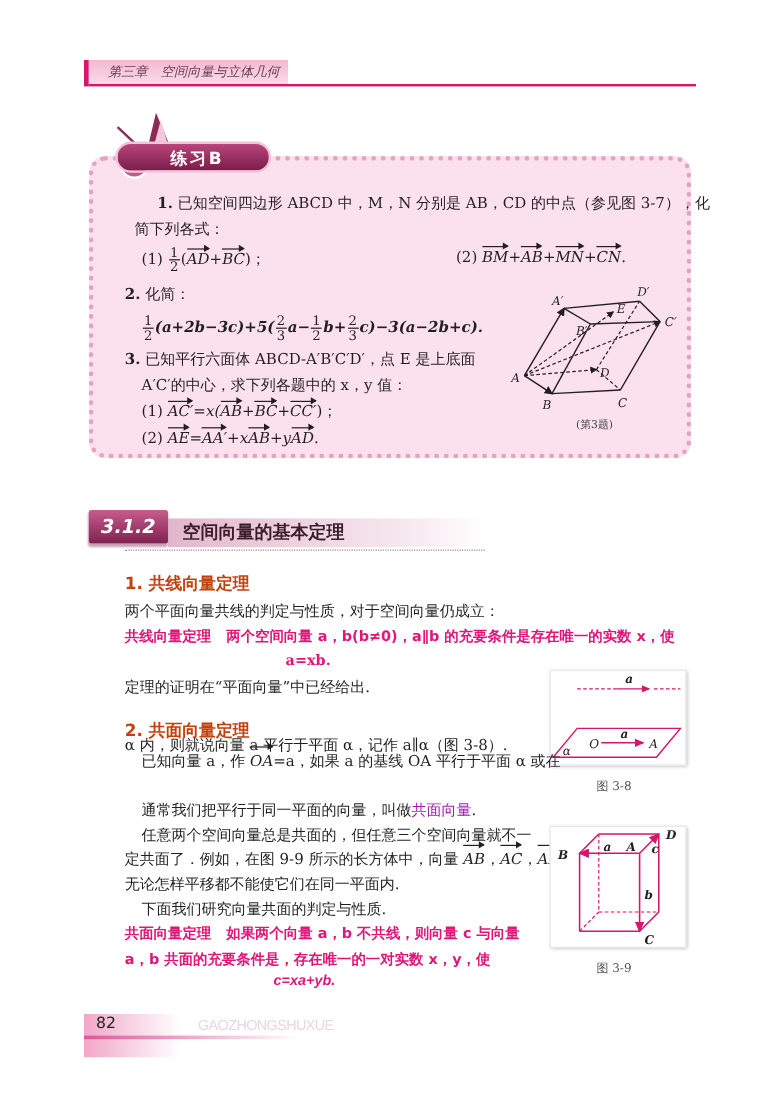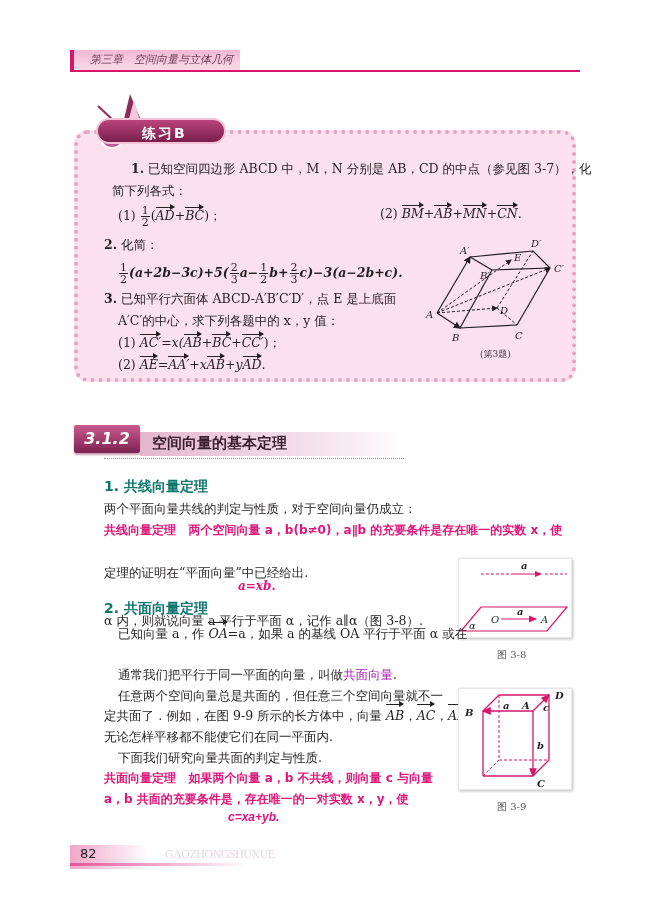--- a/index.html
+++ b/index.html
@@ -36,32 +36,32 @@
      background:linear-gradient(180deg,#c95b8e,#7d2250); color:#fff; font-weight:bold;
      font-style:italic; font-size:16px; line-height:28px; text-align:center;
      font-family:"DejaVu Sans",sans-serif; box-shadow:0 2px 2px #c9a0b4; }
   .sec-band { left:140px; top:432px; width:265px; height:24px;
      background:linear-gradient(90deg,#e3b6cb,#f8ecf2 80%,#ffffff); }
   .sec-title { left:152px; top:434px; font-size:15px; font-weight:bold; color:#3b1e2c;
      font-family:"DejaVu Sans",sans-serif; }
   .sec-under { left:104px; top:458px; width:300px; border-top:1px dotted #a88; }
 
   .pink { color:#a21caf; }
-  .h2 { font-family:"DejaVu Sans",sans-serif; font-weight:bold; font-size:14px; color:#0f766e; }
+  .h2 { font-family:"DejaVu Sans",sans-serif; font-weight:bold; font-size:14px; color:#c2410c; }
   .body { font-size:12.5px; line-height:23px; }
   .thm { color:#e0157a; font-family:"DejaVu Sans",sans-serif; font-size:12px; font-weight:bold; }
 
   .fig-box { background:#fff; box-shadow:1px 1px 3px #bbb; border:1px solid #e6e6e6; }
   .caption { font-size:10px; color:#555; }
-  .footer-num { left:70px; top:845px; width:70px; height:24px;
+  .footer-num { left:70px; top:845px; width:70px; height:36px;
      background:linear-gradient(90deg,#f2a6c8,#fff); font-family:"DejaVu Sans",sans-serif;
      font-size:13px; line-height:18px; padding-left:10px; color:#222; }
   .footer-line { left:70px; top:863px; width:180px; height:3px; background:linear-gradient(90deg,#e0579a,#ffffff); }
   .footer-brand { left:165px; top:847px; font-size:12px; color:#e9d6e0; letter-spacing:-0.5px;
-     font-family:Liberation Serif, serif; }
+     font-family:Liberation Sans, sans-serif; }
 </style>
 </head>
 <body>
 
 <div class="abs header-bar">
   <div class="header-accent"></div>
   <div class="header-tab">第三章　空间向量与立体几何</div>
   <div class="header-line"></div>
 </div>
 
@@ -151,21 +151,21 @@
 <div class="abs sec-band"></div>
 <div class="abs sec-pill">3.1.2</div>
 <div class="abs sec-title">空间向量的基本定理</div>
 <div class="abs sec-under"></div>
 
 <div class="abs h2" style="left:104px;top:478px;">1. 共线向量定理</div>
 <div class="abs body" style="left:104px;top:497px;">两个平面向量共线的判定与性质，对于空间向量仍成立：</div>
 <div class="abs thm" style="left:104px;top:522px;white-space:nowrap;">
   <span>共线向量定理</span>&nbsp;&nbsp;&nbsp;<span>两个空间向量 a，b(b≠0)，a∥b 的充要条件是存在唯一的实数 x，使</span>
 </div>
-<div class="abs thm" style="left:238px;top:543px;font-family:'DejaVu Serif',serif;font-style:italic;margin-top:36px;">a=xb.</div>
+<div class="abs thm" style="left:238px;top:543px;font-family:'DejaVu Serif',serif;">a=xb.</div>
 <div class="abs body" style="left:104px;top:561px;">定理的证明在“平面向量”中已经给出.</div>
 
 <div class="abs fig-box" style="left:458px;top:558px;width:112px;height:78px;">
   <svg width="112" height="78">
     <defs>
         <marker id="pk" markerWidth="7" markerHeight="6" refX="6" refY="3" orient="auto">
           <path d="M0,0 L7,3 L0,6 z" fill="#d6156b"></path>
         </marker>
       </defs>
     <line x1="22" y1="15" x2="55" y2="15" stroke="#d6156b" stroke-dasharray="3,2"></line>

